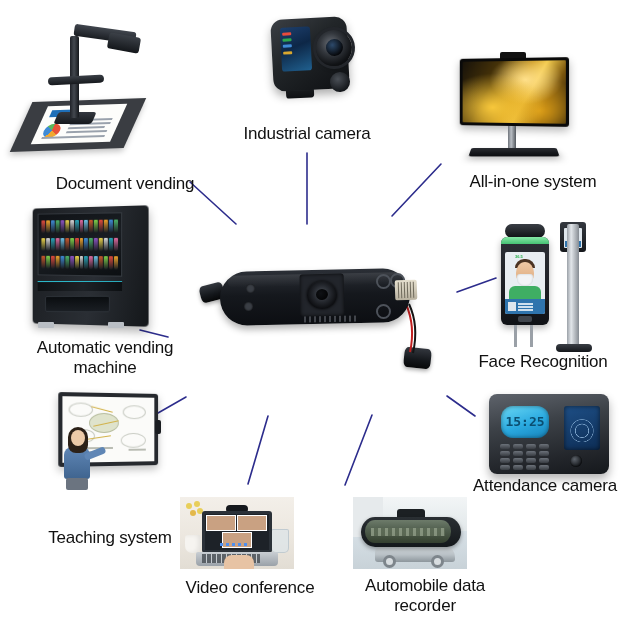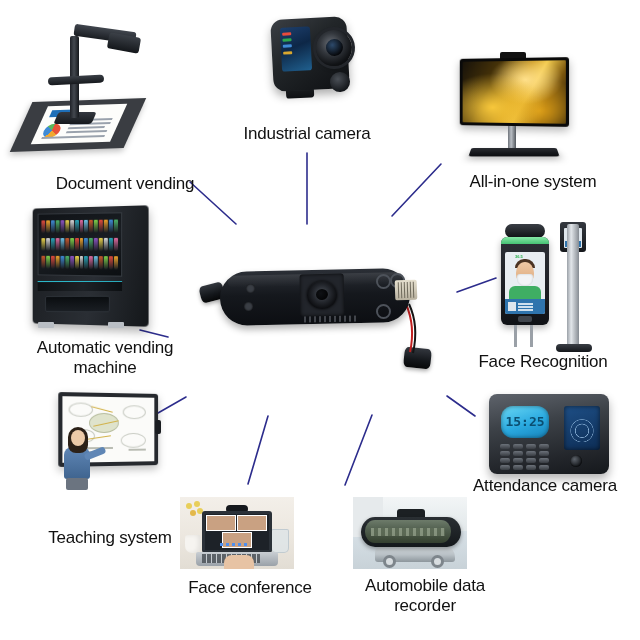--- a/index.html
+++ b/index.html
@@ -593,21 +593,21 @@
           <div class="tile"></div>
           <div class="tile"></div>
           <div class="tile c"></div>
         </div>
       </div>
       <div class="dots"></div>
       <div class="base"></div>
       <div class="keys"></div>
       <div class="hand"></div>
     </div>
-    <div class="label" style="left:155px;top:578px;width:190px;">Face conference</div>
+    <div class="label" style="left:155px;top:578px;width:190px;">Video conference</div>
   </div>
 
   <div class="node">
     <div class="art">
       <div class="ts-board">
         <div class="ts-screen">
           <div class="ts-bubble" style="left:6px;top:6px;width:22px;height:12px;"></div>
           <div class="ts-bubble" style="left:60px;top:8px;width:22px;height:12px;"></div>
           <div class="ts-bubble" style="left:8px;top:32px;width:22px;height:12px;"></div>
           <div class="ts-bubble" style="left:58px;top:36px;width:24px;height:13px;"></div>

